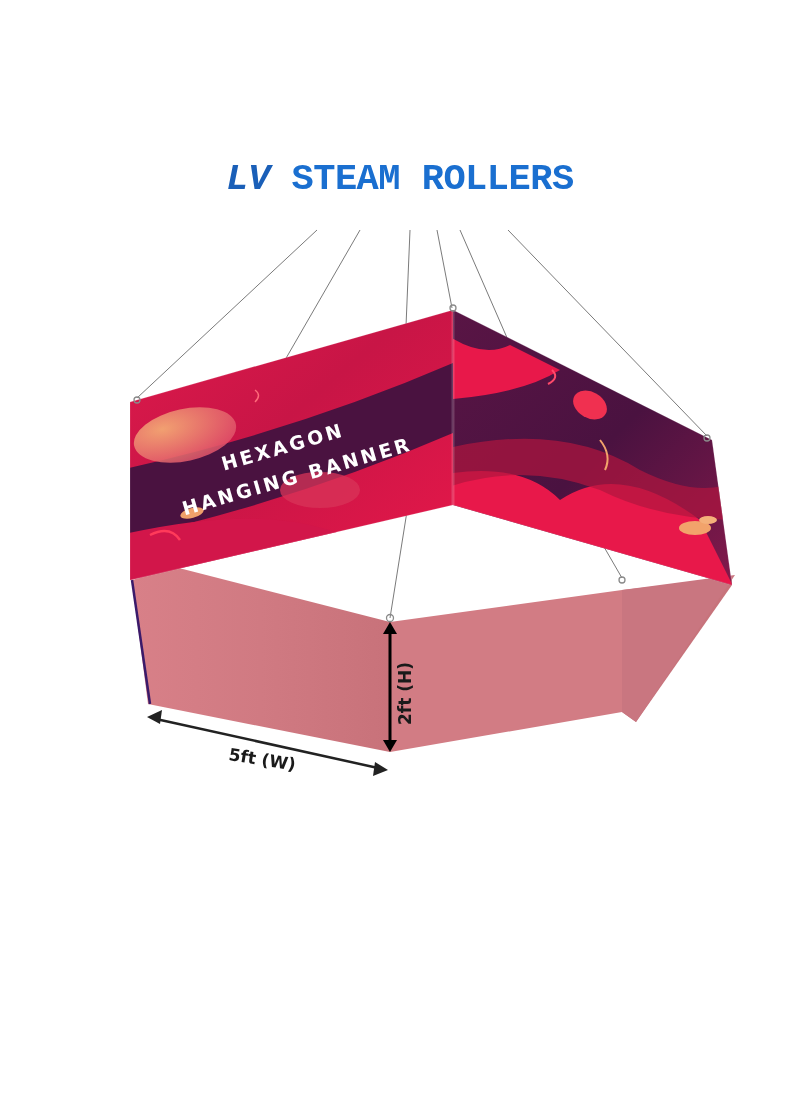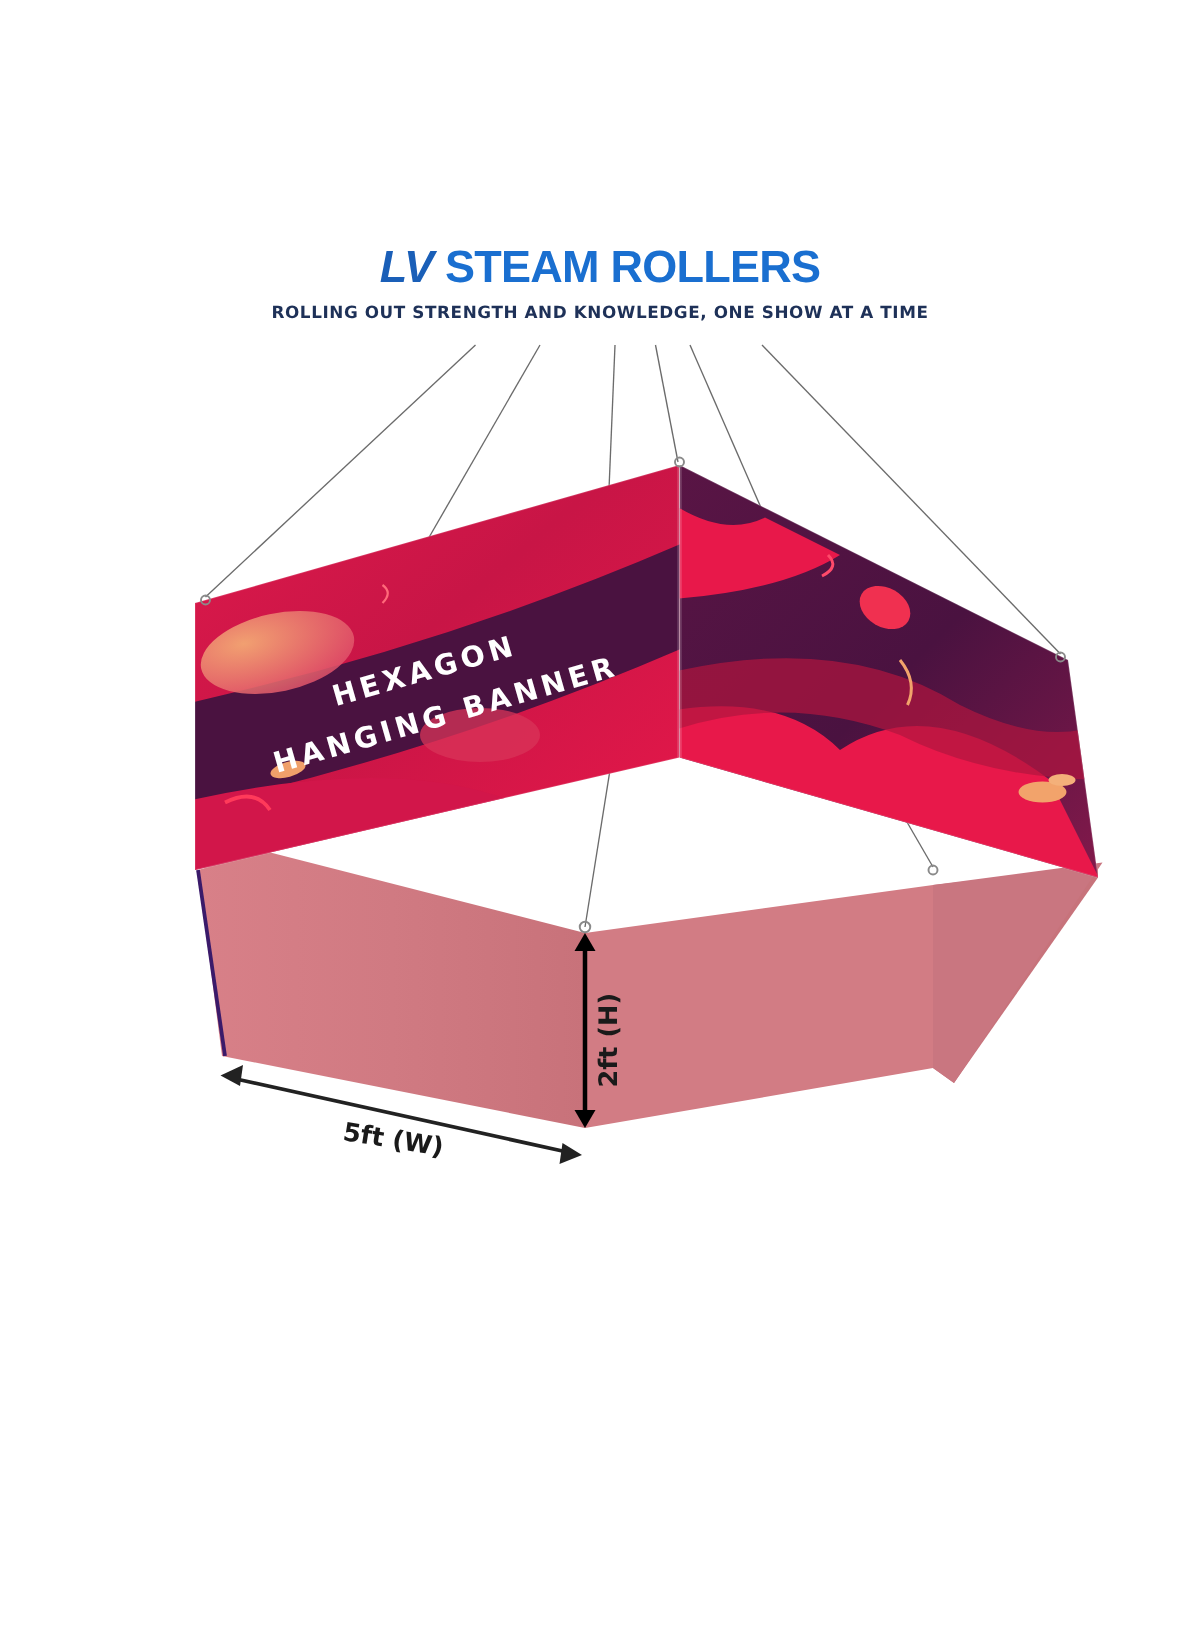--- a/index.html
+++ b/index.html
@@ -1,36 +1,35 @@
 <!DOCTYPE html>
 <html><head>
 <meta charset="utf-8">
 <style>
   html, body { margin:0; padding:0; background:#ffffff; }
   body { width:800px; height:1100px; position:relative; overflow:hidden; font-family:"DejaVu Sans", sans-serif; }
   .brand { position:absolute; left:0; top:155px; width:800px; text-align:center; }
   .brand-title {
-    font-family:Liberation Sans, sans-serif; font-weight:bold; font-size:30px; line-height:48px;
+    font-family:Liberation Mono, monospace; font-weight:bold; font-size:37px; line-height:48px;
     color:#1a6fd0; letter-spacing:-0.5px;
   }
   .brand-title .lv { font-style:italic; color:#1a5fb8; }
   .brand-tag {
     font-family:"DejaVu Sans", sans-serif; font-weight:bold; font-size:11.2px;
     color:#1e3158; letter-spacing:0.4px; margin-top:-1px;
   }
   svg.scene { position:absolute; left:0; top:0; }
   .dim-label { font-family:"DejaVu Sans", sans-serif; font-weight:bold; fill:#1a1a1a; }
   .banner-text { font-family:"DejaVu Sans", sans-serif; font-weight:bold; fill:#ffffff; letter-spacing:3px; }
 </style>
 </head>
 <body>
 
 <div class="brand">
   <div class="brand-title"><span class="lv">LV</span><span> STEAM ROLLERS</span></div>
-  <div class="brand-tag">ROLLING OUT STRENGTH AND KNOWLEDGE, ONE SHOW AT A TIME</div>
 </div>
 
 <svg class="scene" width="800" height="1100" viewBox="0 0 800 1100">
   <defs>
     <linearGradient id="gFrontLeft" x1="0" y1="0" x2="1" y2="1">
       <stop offset="0" stop-color="#e01a4c"></stop>
       <stop offset="0.45" stop-color="#c81546"></stop>
       <stop offset="1" stop-color="#e8184a"></stop>
     </linearGradient>
     <linearGradient id="gRight" x1="0" y1="0" x2="1" y2="1">

